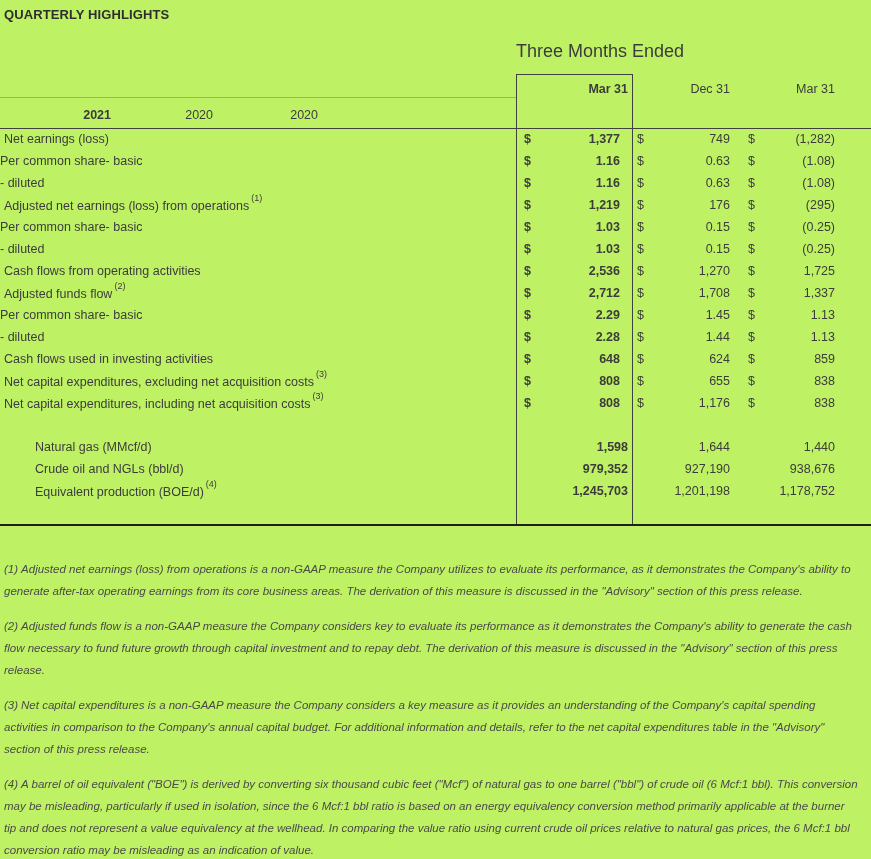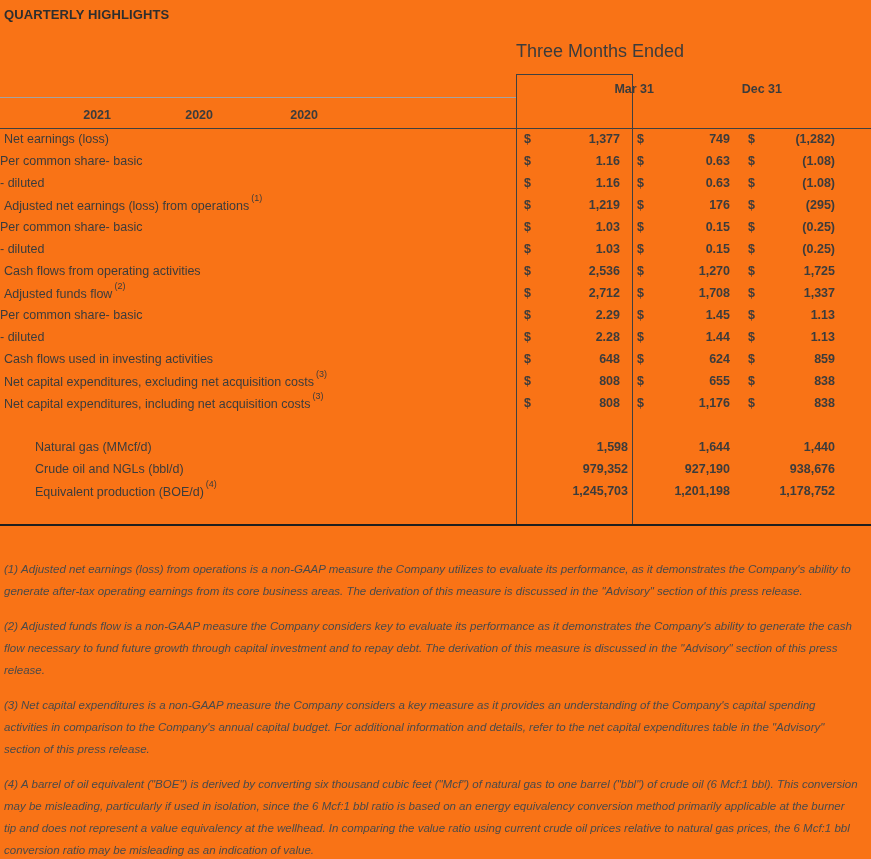--- a/index.html
+++ b/index.html
@@ -1,29 +1,29 @@
 <!DOCTYPE html>
 <html><head>
 <meta charset="utf-8">
 <style>
   html,body { margin:0; padding:0; background:#ffffff; }
   body { width:871px; height:859px; font-family:"Liberation Sans",sans-serif; color:#3c3c3c; }
-  .page { position:relative; width:871px; height:859px; overflow:hidden; background:#f97316; }
+  .page { position:relative; width:871px; height:859px; overflow:hidden; background:#bef264; }
 
   .title { position:absolute; top:7px; left:4px; font-size:13px; font-weight:bold; color:#2e2e2e; letter-spacing:.1px; }
   .period { position:absolute; top:41px; left:516px; width:340px; text-align:left; font-size:18px; }
 
   .table { position:absolute; top:74px; left:0; width:871px; font-size:12.5px; }
   .hrow { display:flex; align-items:flex-end; }
-  .hrow1 { height:26px;gap:26px; }
+  .hrow1 { height:26px; }
   .hrow2 { height:28px; }
   .hrow .pb1 { padding-bottom:4px; }
   .hrow .pb2 { padding-bottom:6px; }
 
-  .cell { box-sizing:border-box; flex:none;font-weight:bold; }
+  .cell { box-sizing:border-box; flex:none; }
   .lblcell { width:517px; padding-left:4px; white-space:nowrap; }
   .hc1 { width:115px; padding-left:7px; padding-right:4px; text-align:right; font-weight:bold; }
   .hc2 { width:99px;  padding-left:5px; padding-right:1px; text-align:right; }
   .hc3 { width:105px; padding-left:17px; padding-right:1px; text-align:right; }
 
   .row { display:flex; align-items:center; height:22px; }
   .row .label { width:517px; padding-left:4px; white-space:nowrap; box-sizing:border-box; }
   .row .label.share { text-align:left; padding-left:0; padding-right:119px; }
   .row .label.sub { padding-left:35px; }
   .row .c1 { width:115px; padding:0 12px 0 7px; display:flex; font-weight:bold; box-sizing:border-box; }

